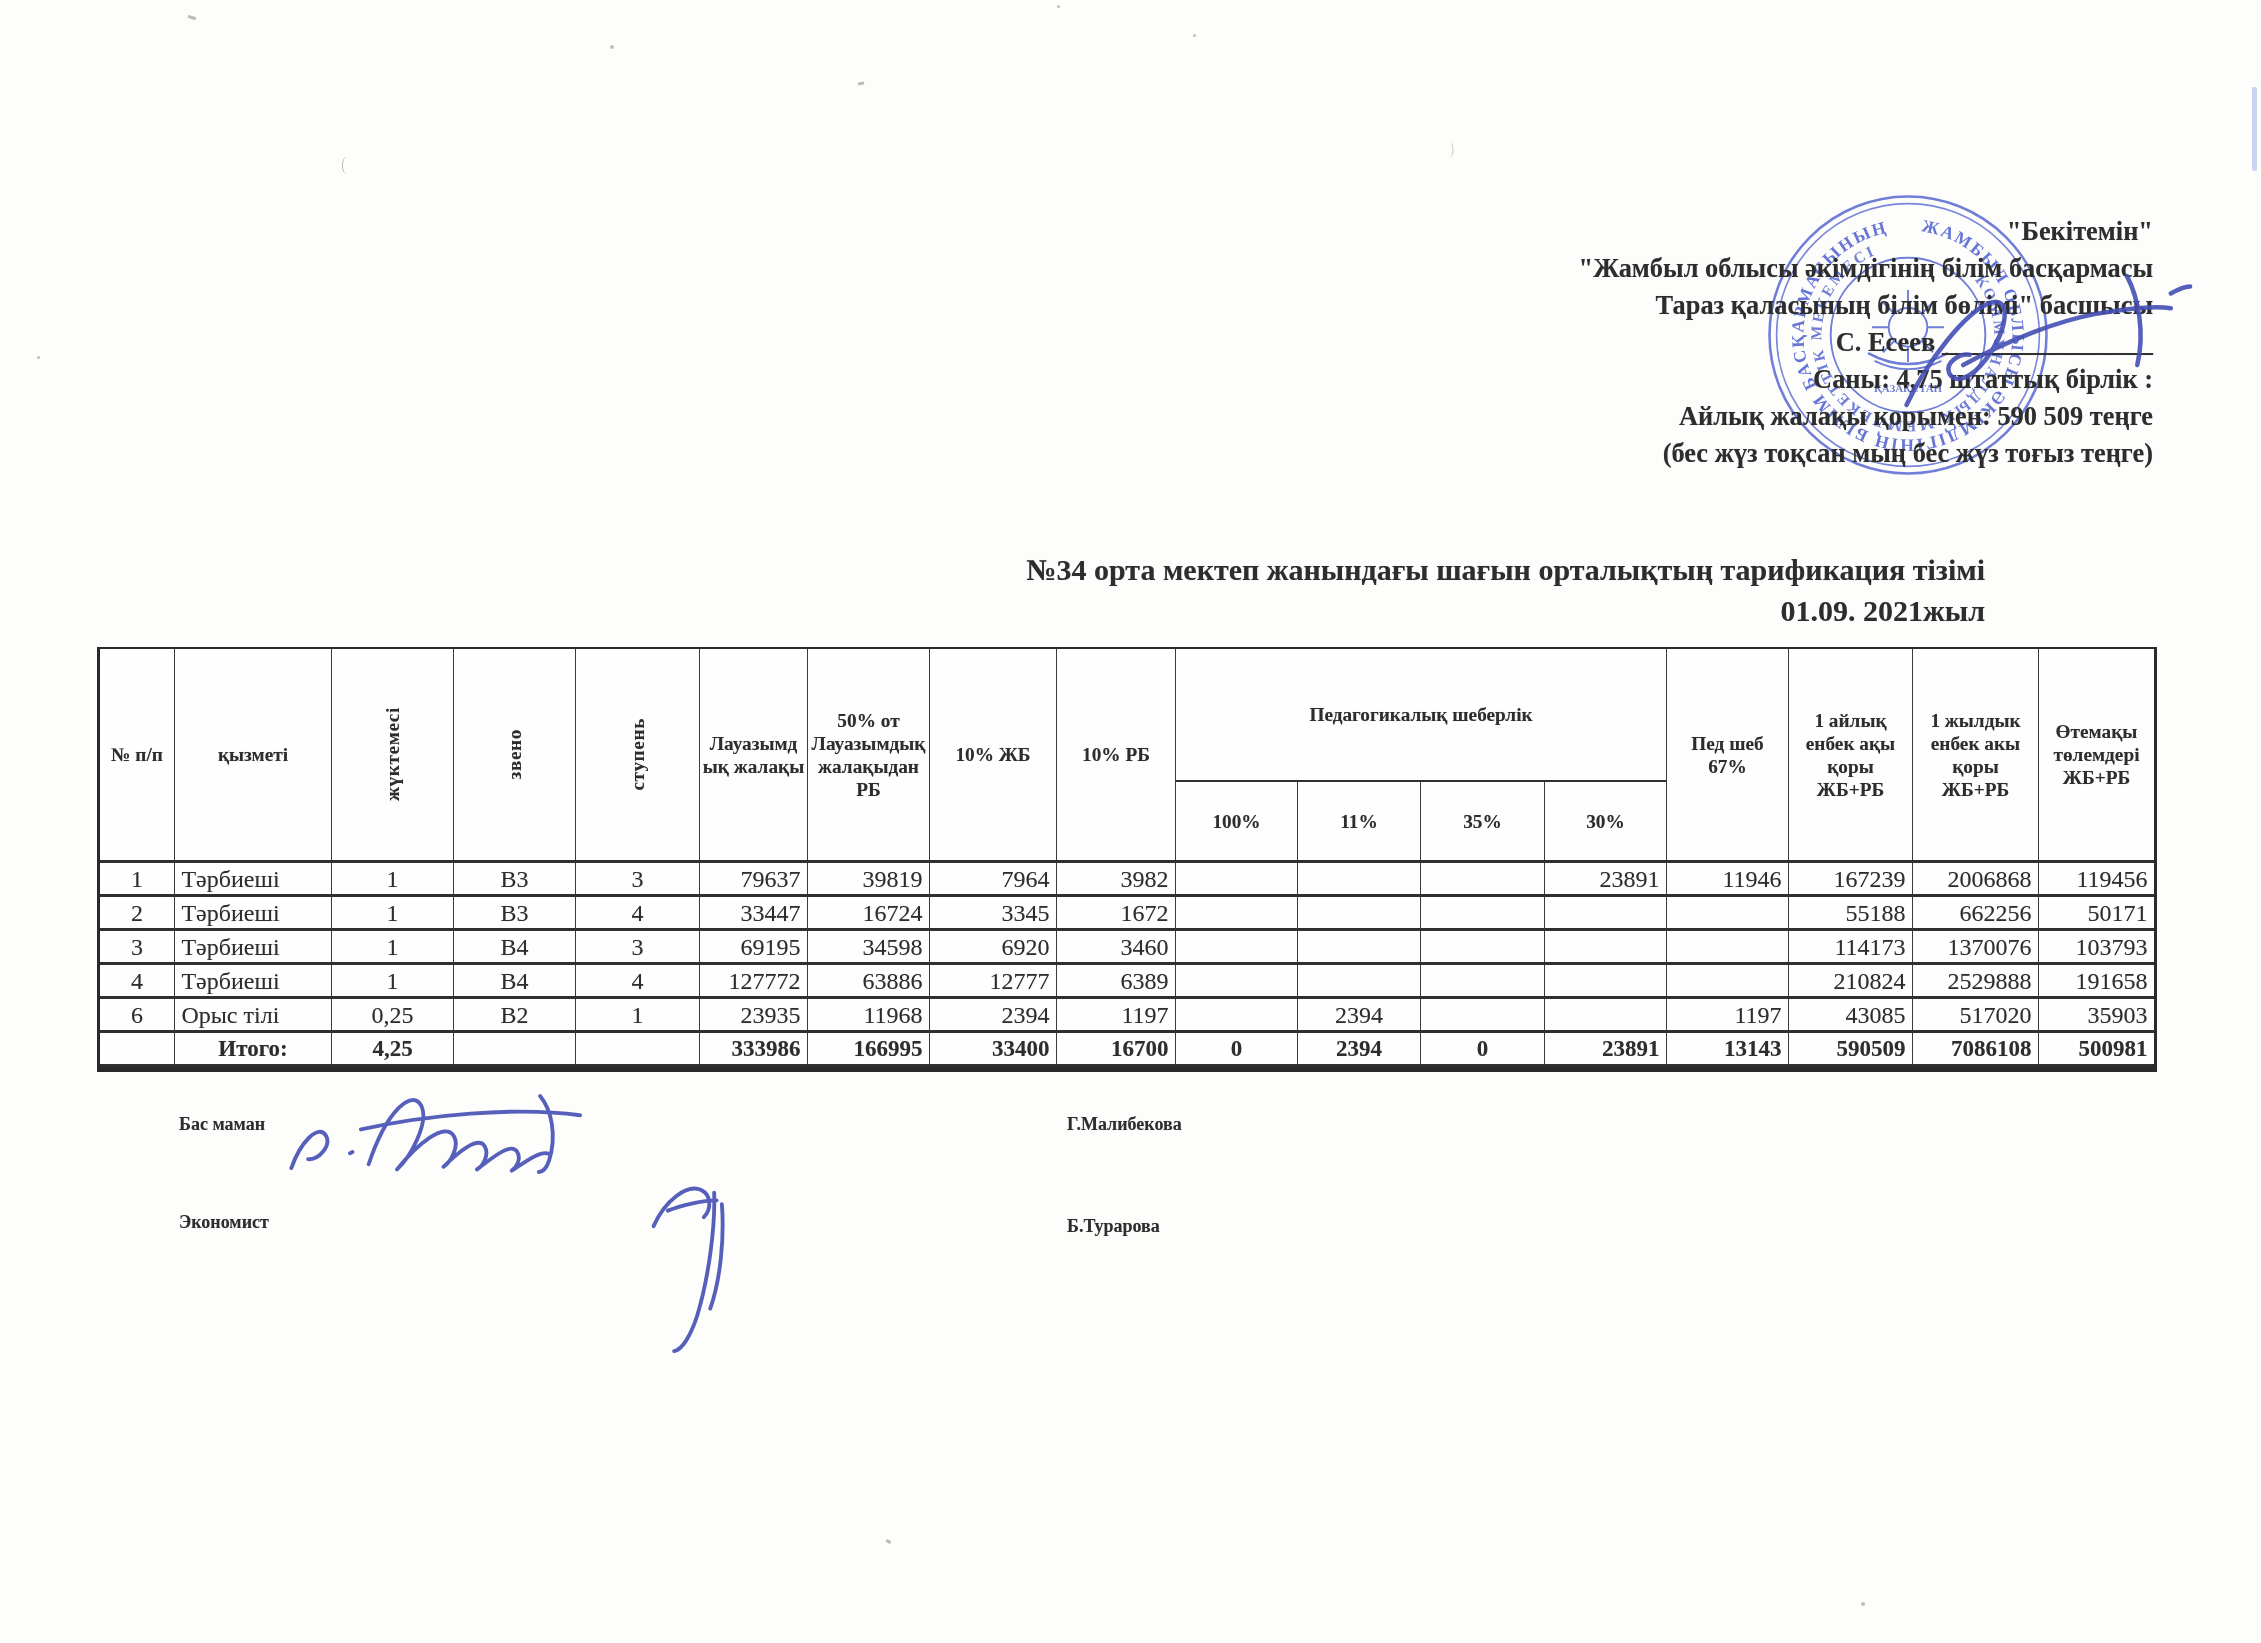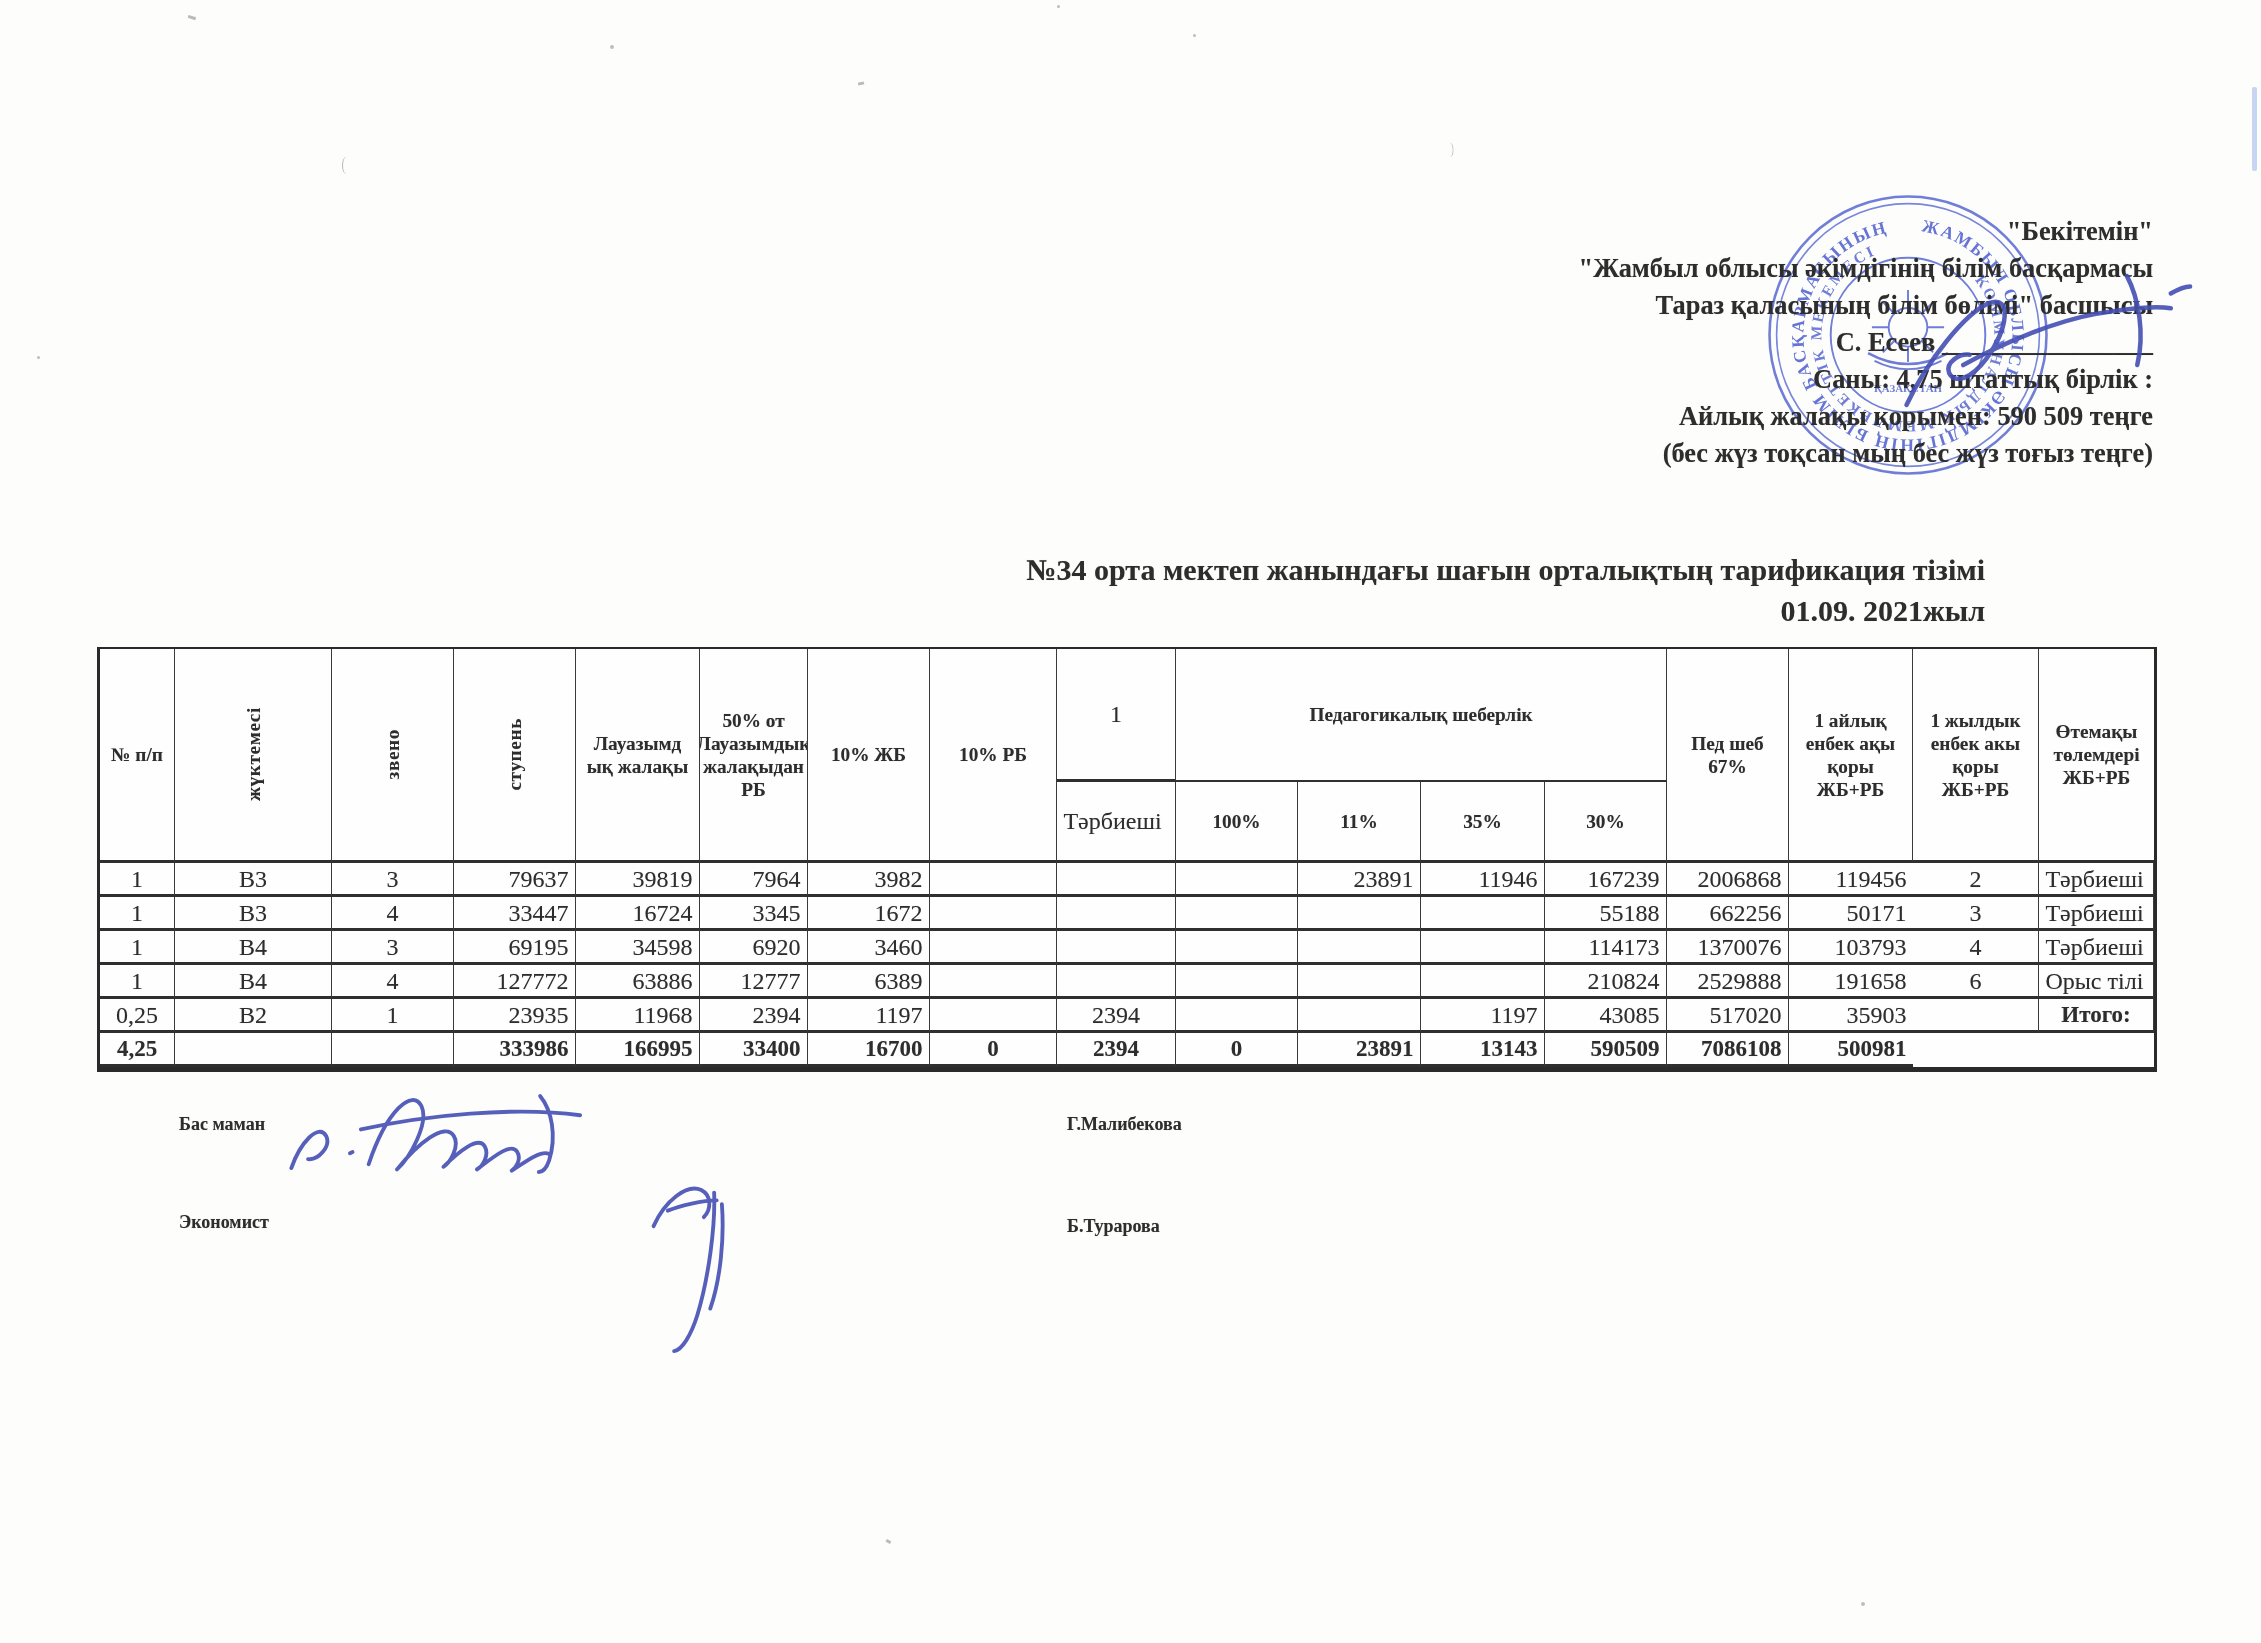--- a/index.html
+++ b/index.html
@@ -131,20 +131,21 @@
     <div>(бес жүз тоқсан мың бес жүз тоғыз теңге)</div>
   </div>
 
   <div class="title-block soft">
     <div>№34 орта мектеп жанындағы шағын  орталықтың  тарификация тізімі</div>
     <div>01.09. 2021жыл</div>
   </div>
 
   <div class="tarif-table" id="grid">
     <div class="cell hdr">№ п/п</div>
+    <div class="cell hdr">қызметі</div>
     <div class="cell hdr vert"><span>жүктемесі</span></div>
     <div class="cell hdr vert"><span>звено</span></div>
     <div class="cell hdr vert"><span>ступень</span></div>
     <div class="cell hdr">Лауазымд
 ық жалақы</div>
     <div class="cell hdr">50% от
 Лауазымдық
 жалақыдан
 РБ</div>
     <div class="cell hdr">10% ЖБ</div>

